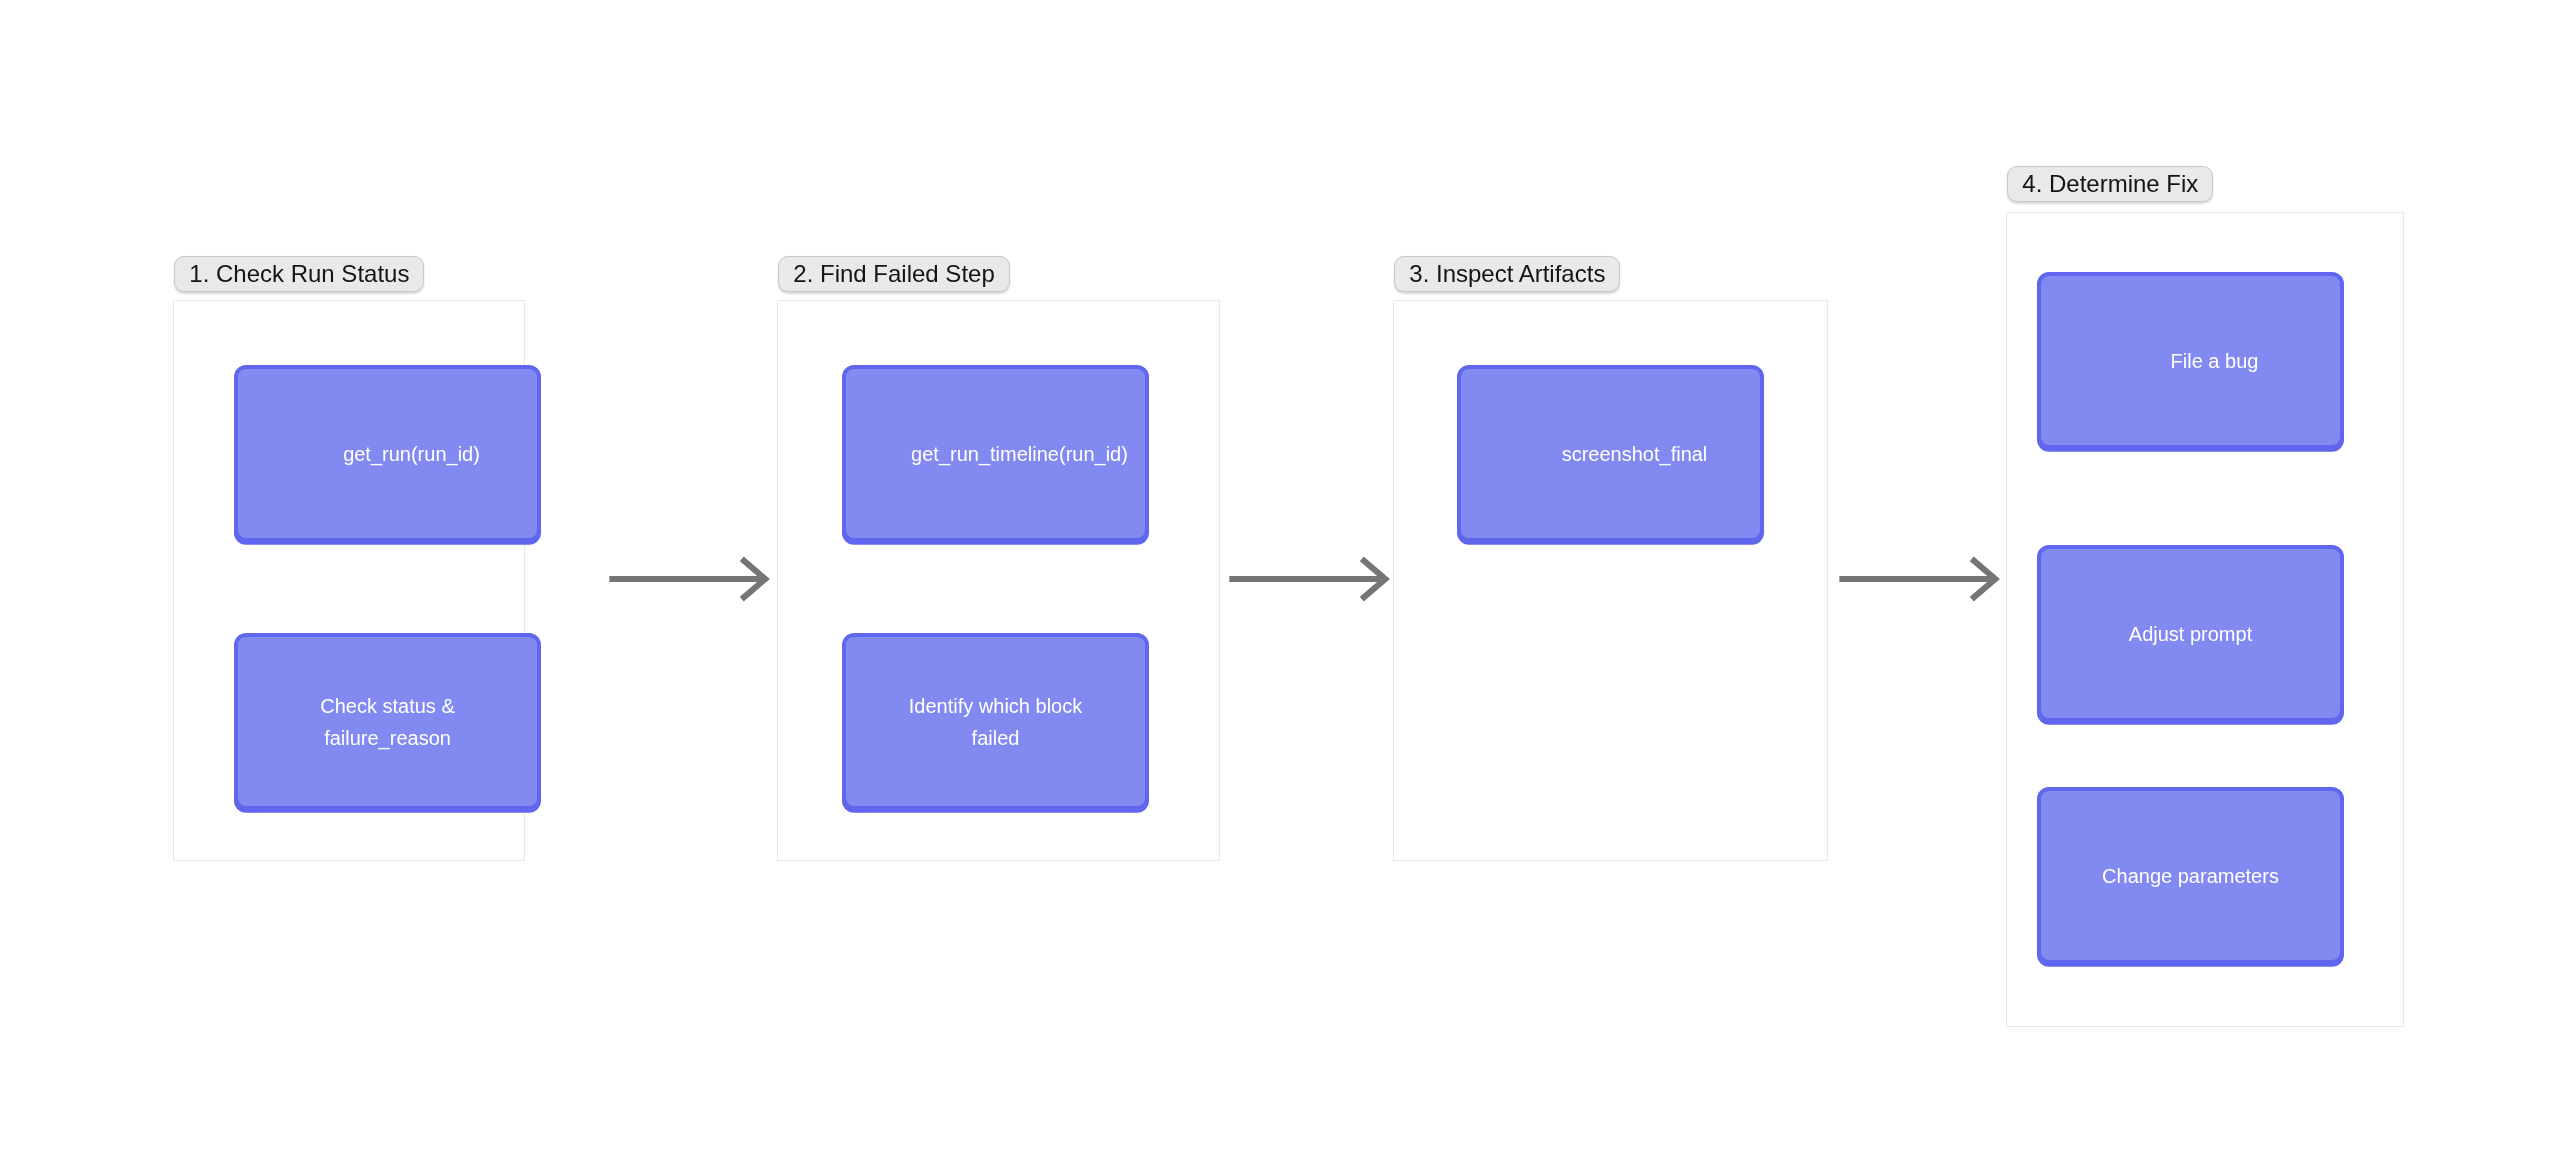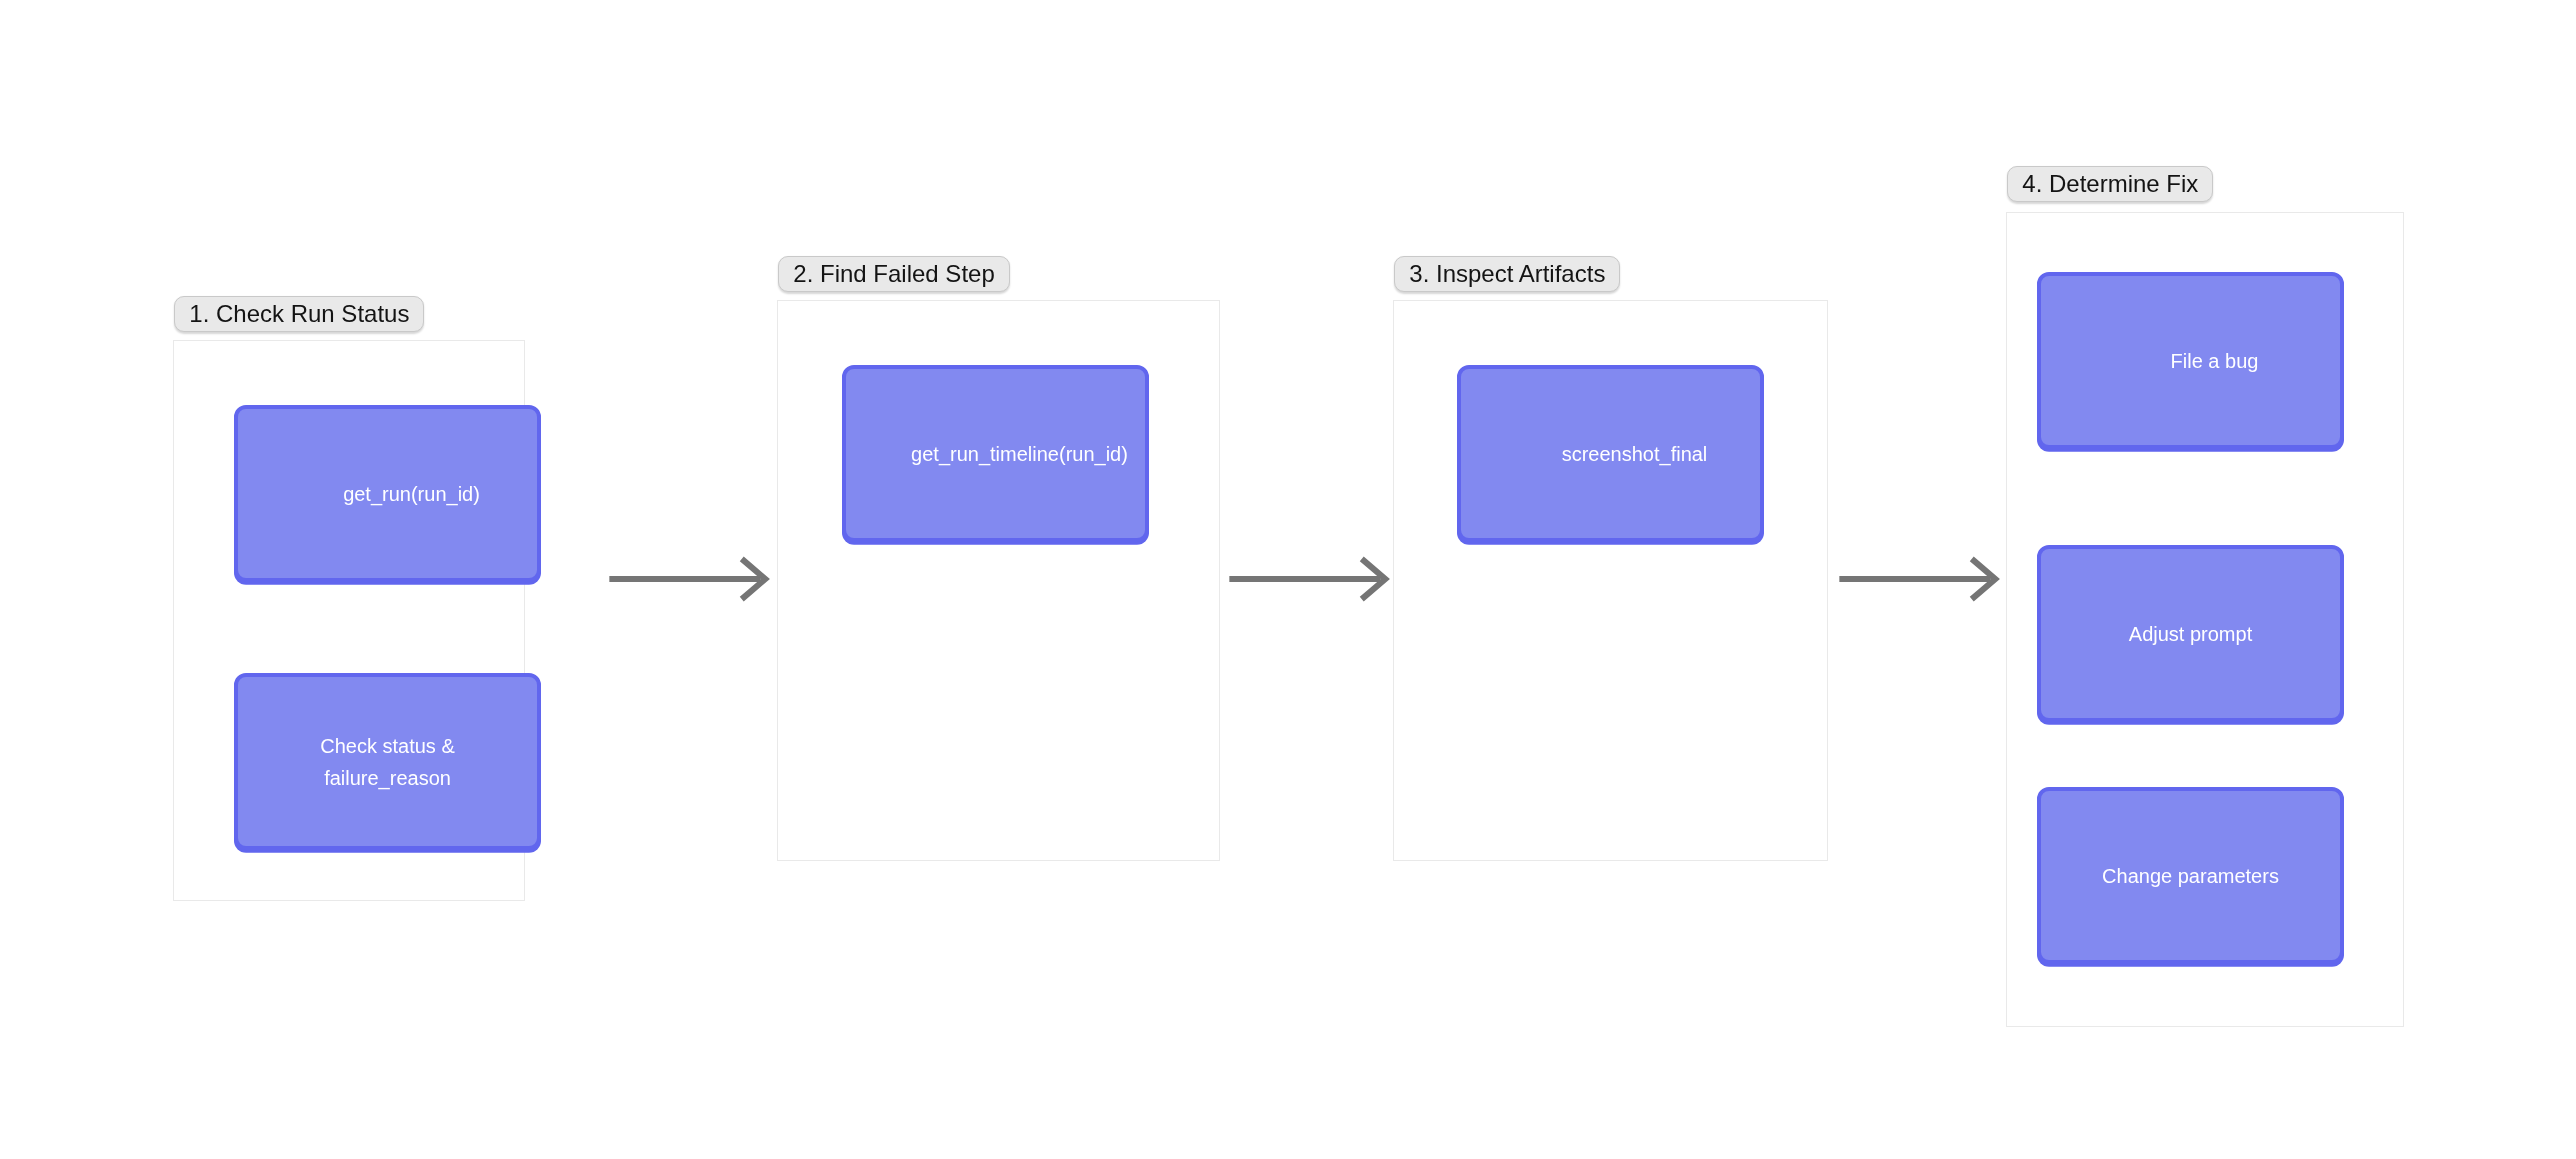--- a/index.html
+++ b/index.html
@@ -13,21 +13,21 @@
   body{
     background:var(--canvas-bg);
     font-family:"Liberation Sans", sans-serif;
     position:relative;
     overflow:hidden;
   }
   .canvas{position:absolute;left:0;top:0;width:2576px;height:1159px;}
 
   
   .step{position:absolute;}
-  .step1{left:173px; top:256px; width:352px; height:605px;margin-top:40px;}
+  .step1{left:173px; top:256px; width:352px; height:605px;}
   .step2{left:777px; top:256px; width:443px; height:605px;}
   .step3{left:1393px; top:256px; width:435px; height:605px;}
   .step4{left:2006px; top:127px; width:398px; height:861px;margin-top:39px;}
 
   .badge{
     position:absolute; left:1.3px; top:0;
     display:inline-flex; align-items:center;
     height:36px; padding:0 14px;
     background:var(--badge-bg);
     border:1.3px solid var(--badge-border);
@@ -101,20 +101,24 @@
     <line x1="2" y1="37" x2="227" y2="37"></line>
     <polyline points="199,7 234,37 199,67"></polyline>
   </svg>
 
   <div class="step step2">
     <div class="badge">2. Find Failed Step</div>
     <div class="panel">
       <div class="node slot1">
         <span class="line">get_run_timeline(run_id)</span>
       </div>
+      <div class="node slot2">
+        <span class="line">Identify which block</span>
+        <span class="line">failed</span>
+      </div>
     </div>
   </div>
 
   <svg class="arrow a2" viewBox="0 0 244 74">
     <line x1="2" y1="37" x2="227" y2="37"></line>
     <polyline points="199,7 234,37 199,67"></polyline>
   </svg>
 
   <div class="step step3">
     <div class="badge">3. Inspect Artifacts</div>

